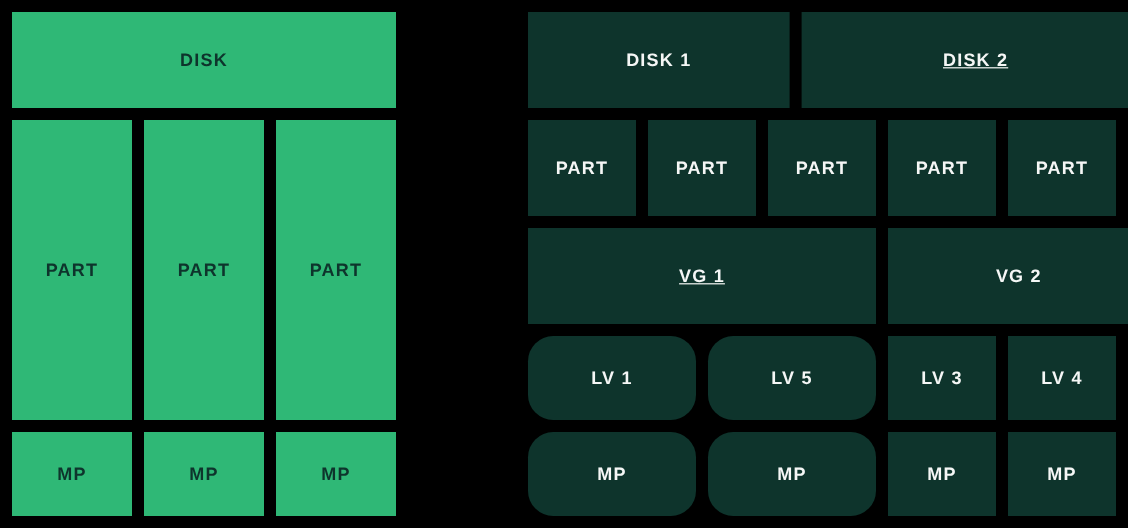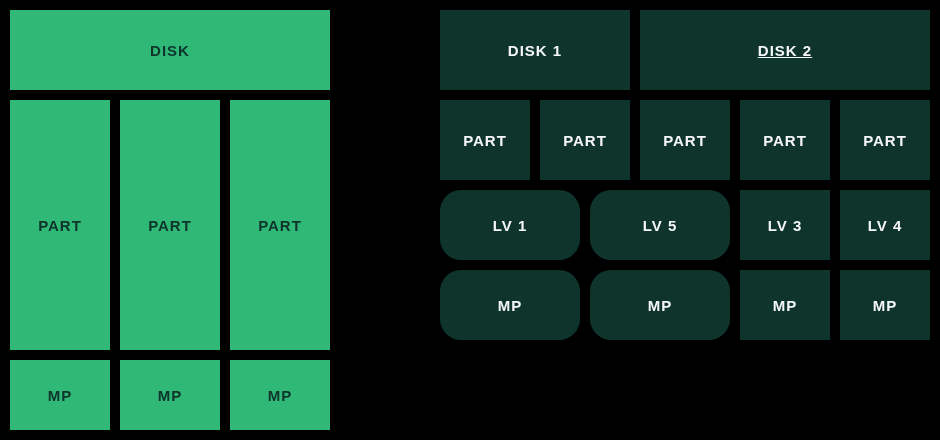--- a/index.html
+++ b/index.html
@@ -35,21 +35,21 @@
     box-sizing: border-box;
     flex: 0 0 auto;
   }
   .light { background: var(--left-box, #2fb876);  color: var(--left-text, #0e342c); }
   .dark  { background: var(--right-box, #0e342c); color: var(--right-text, #f5f7f6); }
   .h80  { height: 80px; }
   .h70  { height: 70px; }
   .h250 { height: 250px; }
   .w320 { width: 320px; }
   .w290 { width: 290px; text-decoration: underline; }
-  .w190 { width: 190px; }
+  .w190 { width: 218px; }
   .w140 { width: 140px; border-radius: 21px; }
   .w100 { width: 100px; }
   .w90  { width: 90px; }
 </style>
 </head>
 <body>
 
 <div class="canvas">
 
   <section class="panel panel-left">
@@ -74,20 +74,24 @@
       <div class="box dark w290 h80">DISK 2</div>
     </div>
     <div class="row">
       <div class="box dark w90 h80">PART</div>
       <div class="box dark w90 h80">PART</div>
       <div class="box dark w90 h80">PART</div>
       <div class="box dark w90 h80">PART</div>
       <div class="box dark w90 h80">PART</div>
     </div>
     <div class="row">
+      <div class="box dark w290 h80">VG 1</div>
+      <div class="box dark w190 h80">VG 2</div>
+    </div>
+    <div class="row">
       <div class="box dark w140 h70">LV 1</div>
       <div class="box dark w140 h70">LV 5</div>
       <div class="box dark w90 h70">LV 3</div>
       <div class="box dark w90 h70">LV 4</div>
     </div>
     <div class="row">
       <div class="box dark w140 h70">MP</div>
       <div class="box dark w140 h70">MP</div>
       <div class="box dark w90 h70">MP</div>
       <div class="box dark w90 h70">MP</div>

